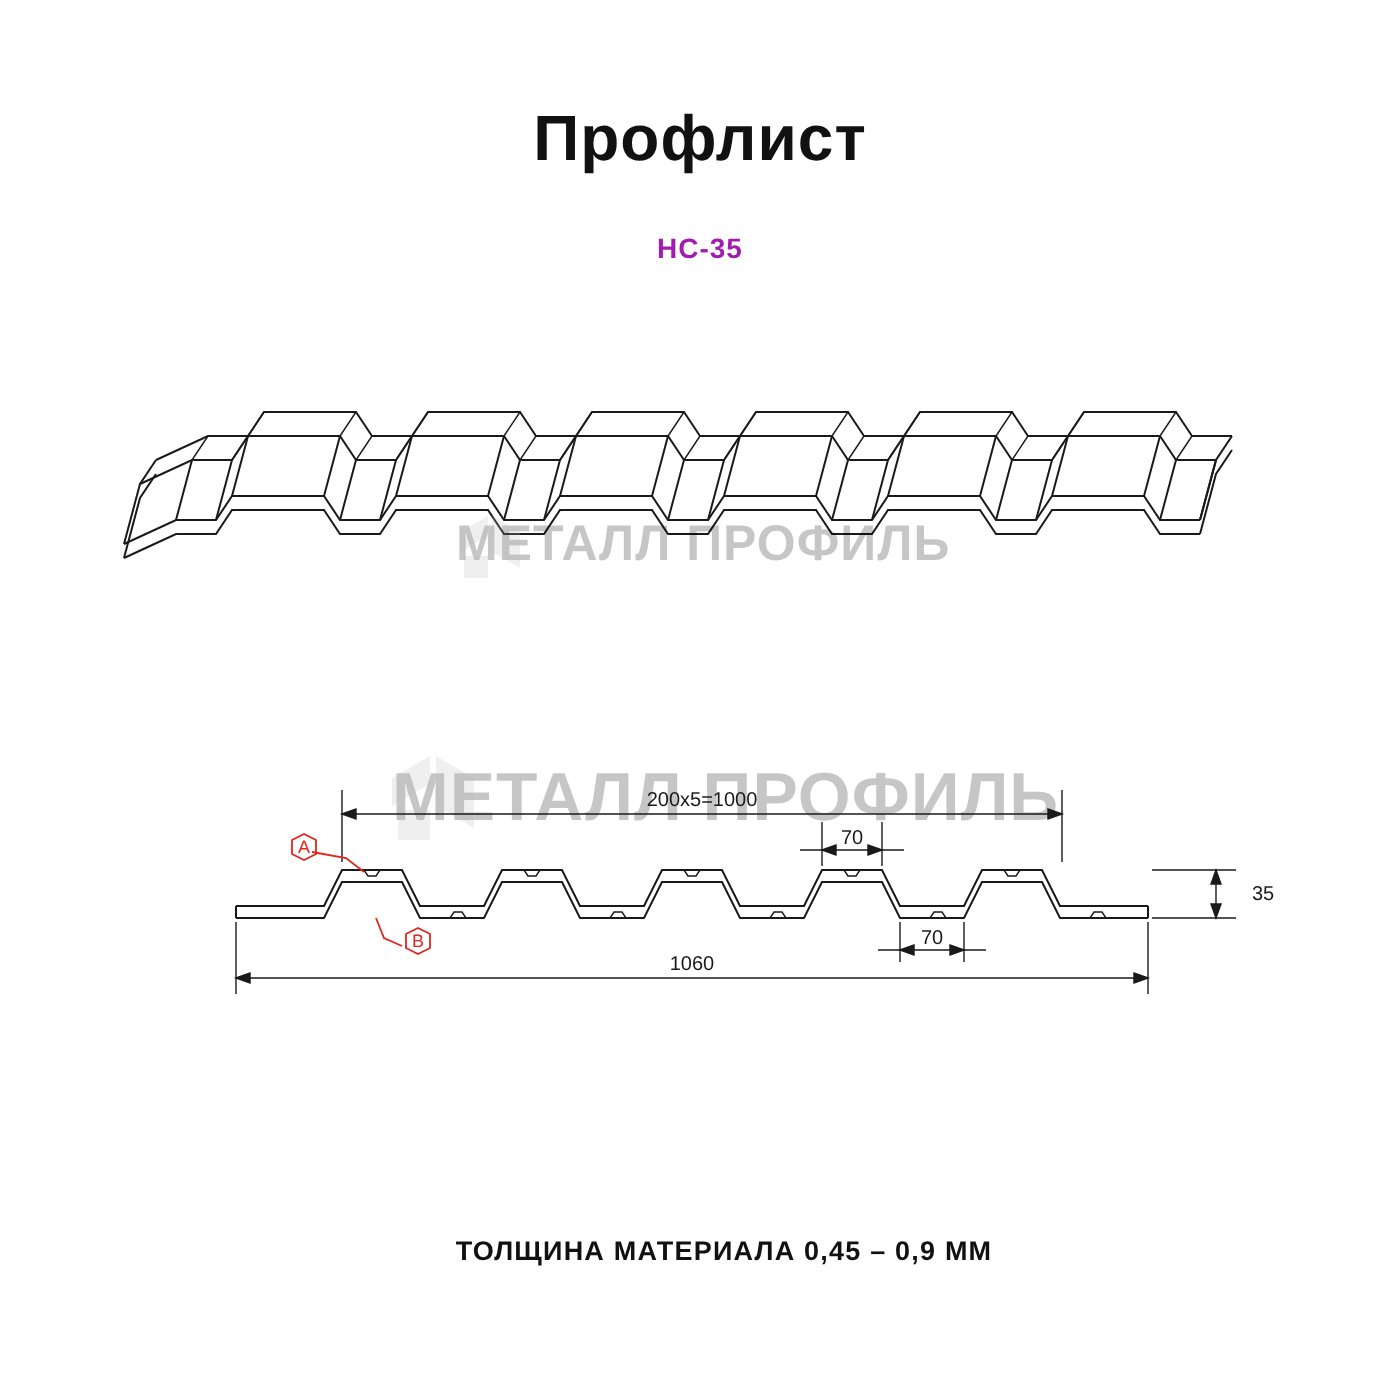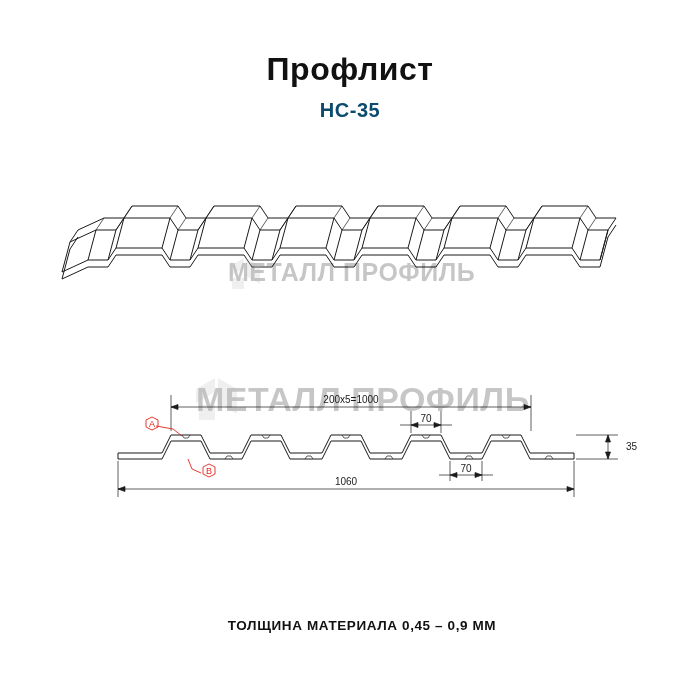--- a/index.html
+++ b/index.html
@@ -29,24 +29,24 @@
     text-align: center;
   }
   .product-title {
     font-size: 32px;
     font-weight: bold;
     letter-spacing: 0.5px;
     color: #111111;
     line-height: 1.1;
   }
   .product-model {
-    margin-top: 12px;
-    font-size: 20px;
-    font-weight: bold;
-    color: #0c4a6e;
+    margin-top: 29px;
+    font-size: 14px;
+    font-weight: bold;
+    color: #a21caf;
     letter-spacing: 0.5px;
   }
   
   .iso-wrap {
     position: absolute;
     top: 180px;
     left: 60px;
     width: 580px;
     height: 140px;
   }

